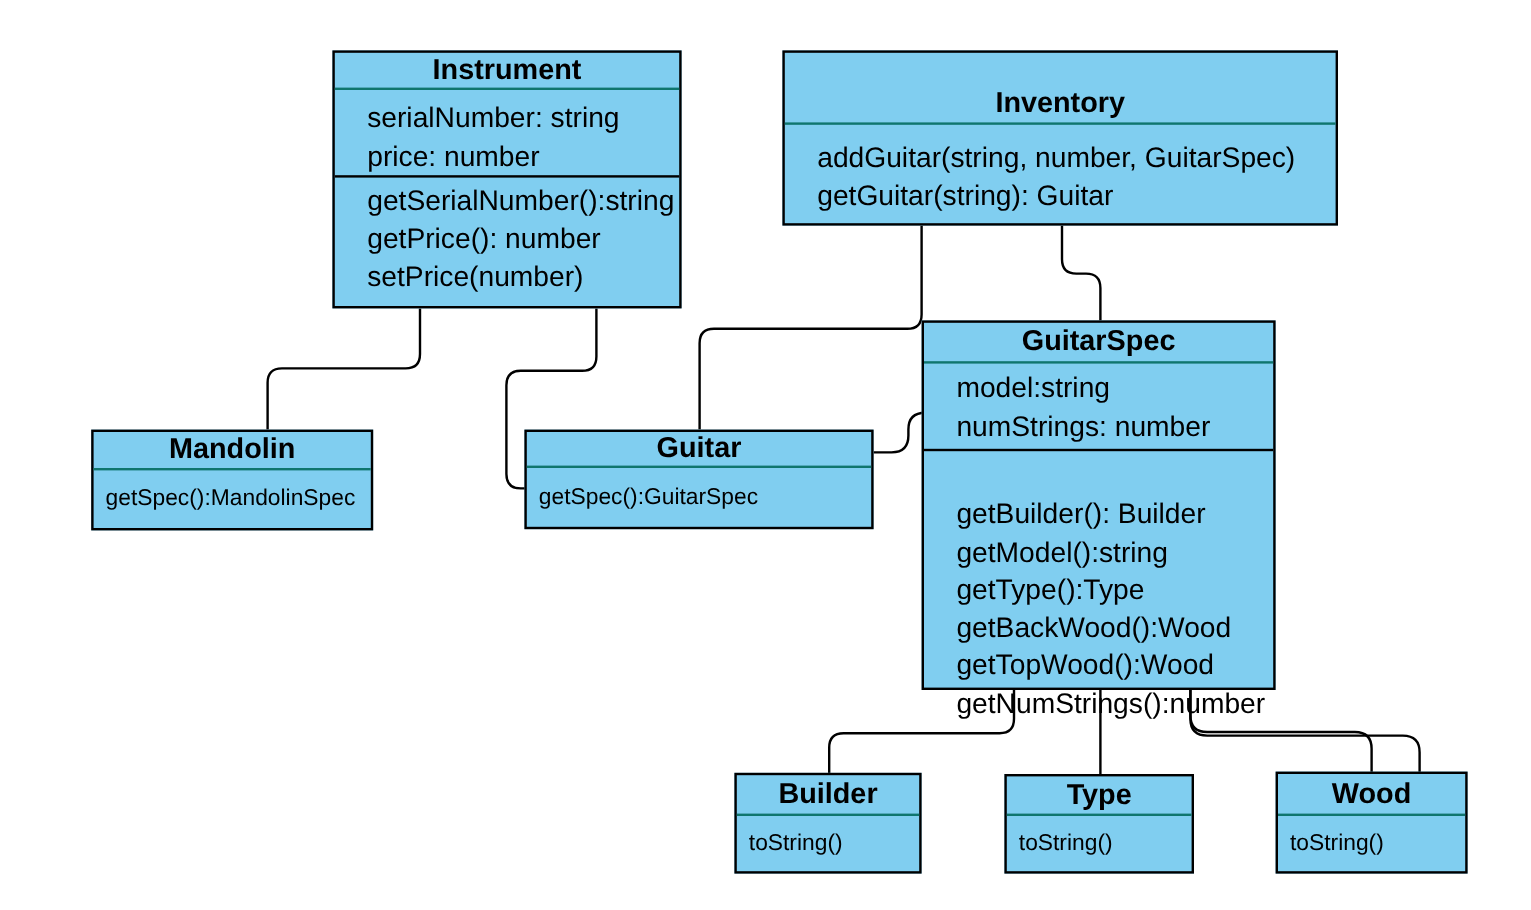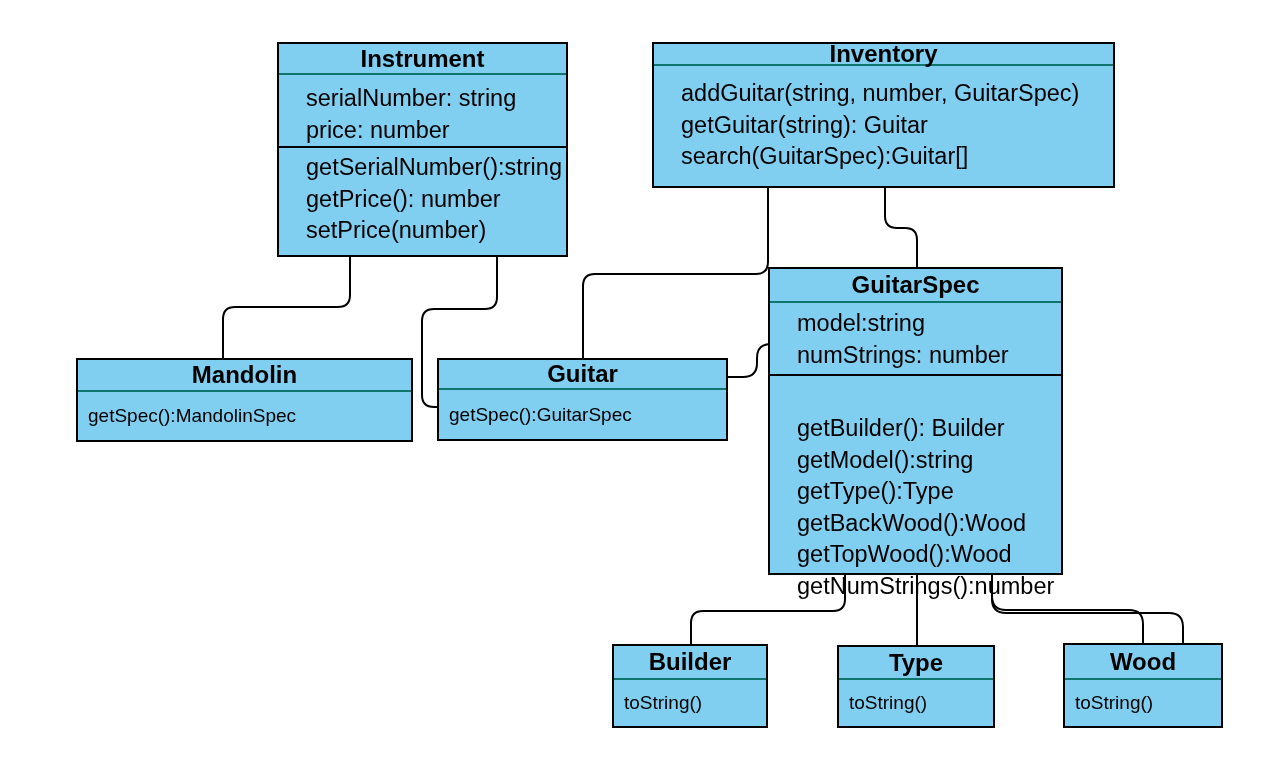--- a/index.html
+++ b/index.html
@@ -65,24 +65,24 @@
     white-space: nowrap;
   }
 
   
   #box-instrument { left: 277px; top: 42px;  width: 291px; height: 215px; }
   #box-instrument .uml-title   { height: 31px; }
   #box-instrument .uml-attrs   { height: 73px; padding-top: 8px; }
   #box-instrument .uml-methods { padding-top: 4px; }
 
   #box-inventory { left: 652px; top: 42px;  width: 463px; height: 146px; }
-  #box-inventory .uml-title   { height: 22px; }
+  #box-inventory .uml-title   { height: 34px; margin-top: 26px; }
   #box-inventory .uml-methods { padding-top: 12px; }
 
-  #box-mandolin { left: 76px;  top: 358px; width: 337px; height: 84px; }
+  #box-mandolin { left: 76px;  top: 358px; width: 235px; height: 84px; }
   #box-mandolin .uml-title { height: 32px; }
 
   #box-guitar { left: 437px; top: 358px; width: 291px; height: 83px; }
   #box-guitar .uml-title { height: 30px; text-align: center; }
 
   #box-guitarspec { left: 768px; top: 267px; width: 295px; height: 308px; }
   #box-guitarspec .uml-title   { height: 34px; }
   #box-guitarspec .uml-attrs   { height: 73px; padding-top: 5px; }
   #box-guitarspec .uml-methods { padding-top: 1px; margin-top: 36px; }
 
@@ -123,21 +123,20 @@
       <div class="uml-line">getPrice(): number</div>
       <div class="uml-line">setPrice(number)</div>
     </div>
   </div>
 
   <div class="uml-class" id="box-inventory">
     <div class="uml-title">Inventory</div>
     <div class="uml-methods">
       <div class="uml-line">addGuitar(string, number, GuitarSpec)</div>
       <div class="uml-line">getGuitar(string): Guitar</div>
-      <div class="uml-line">search(GuitarSpec):Guitar[]</div>
     </div>
   </div>
 
   <div class="uml-class" id="box-mandolin">
     <div class="uml-title">Mandolin</div>
     <div class="uml-single">getSpec():MandolinSpec</div>
   </div>
 
   <div class="uml-class" id="box-guitar">
     <div class="uml-title">Guitar</div>

